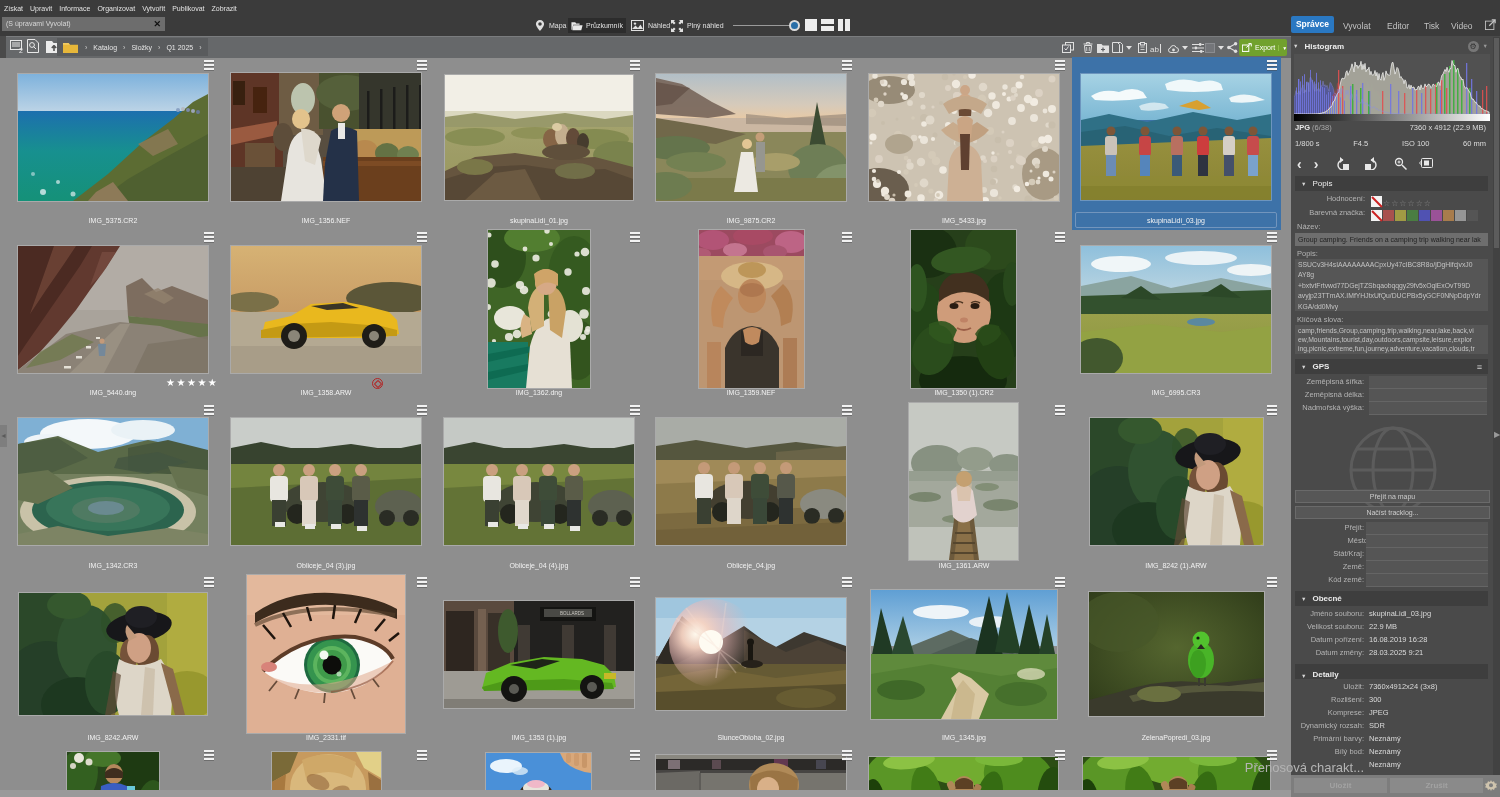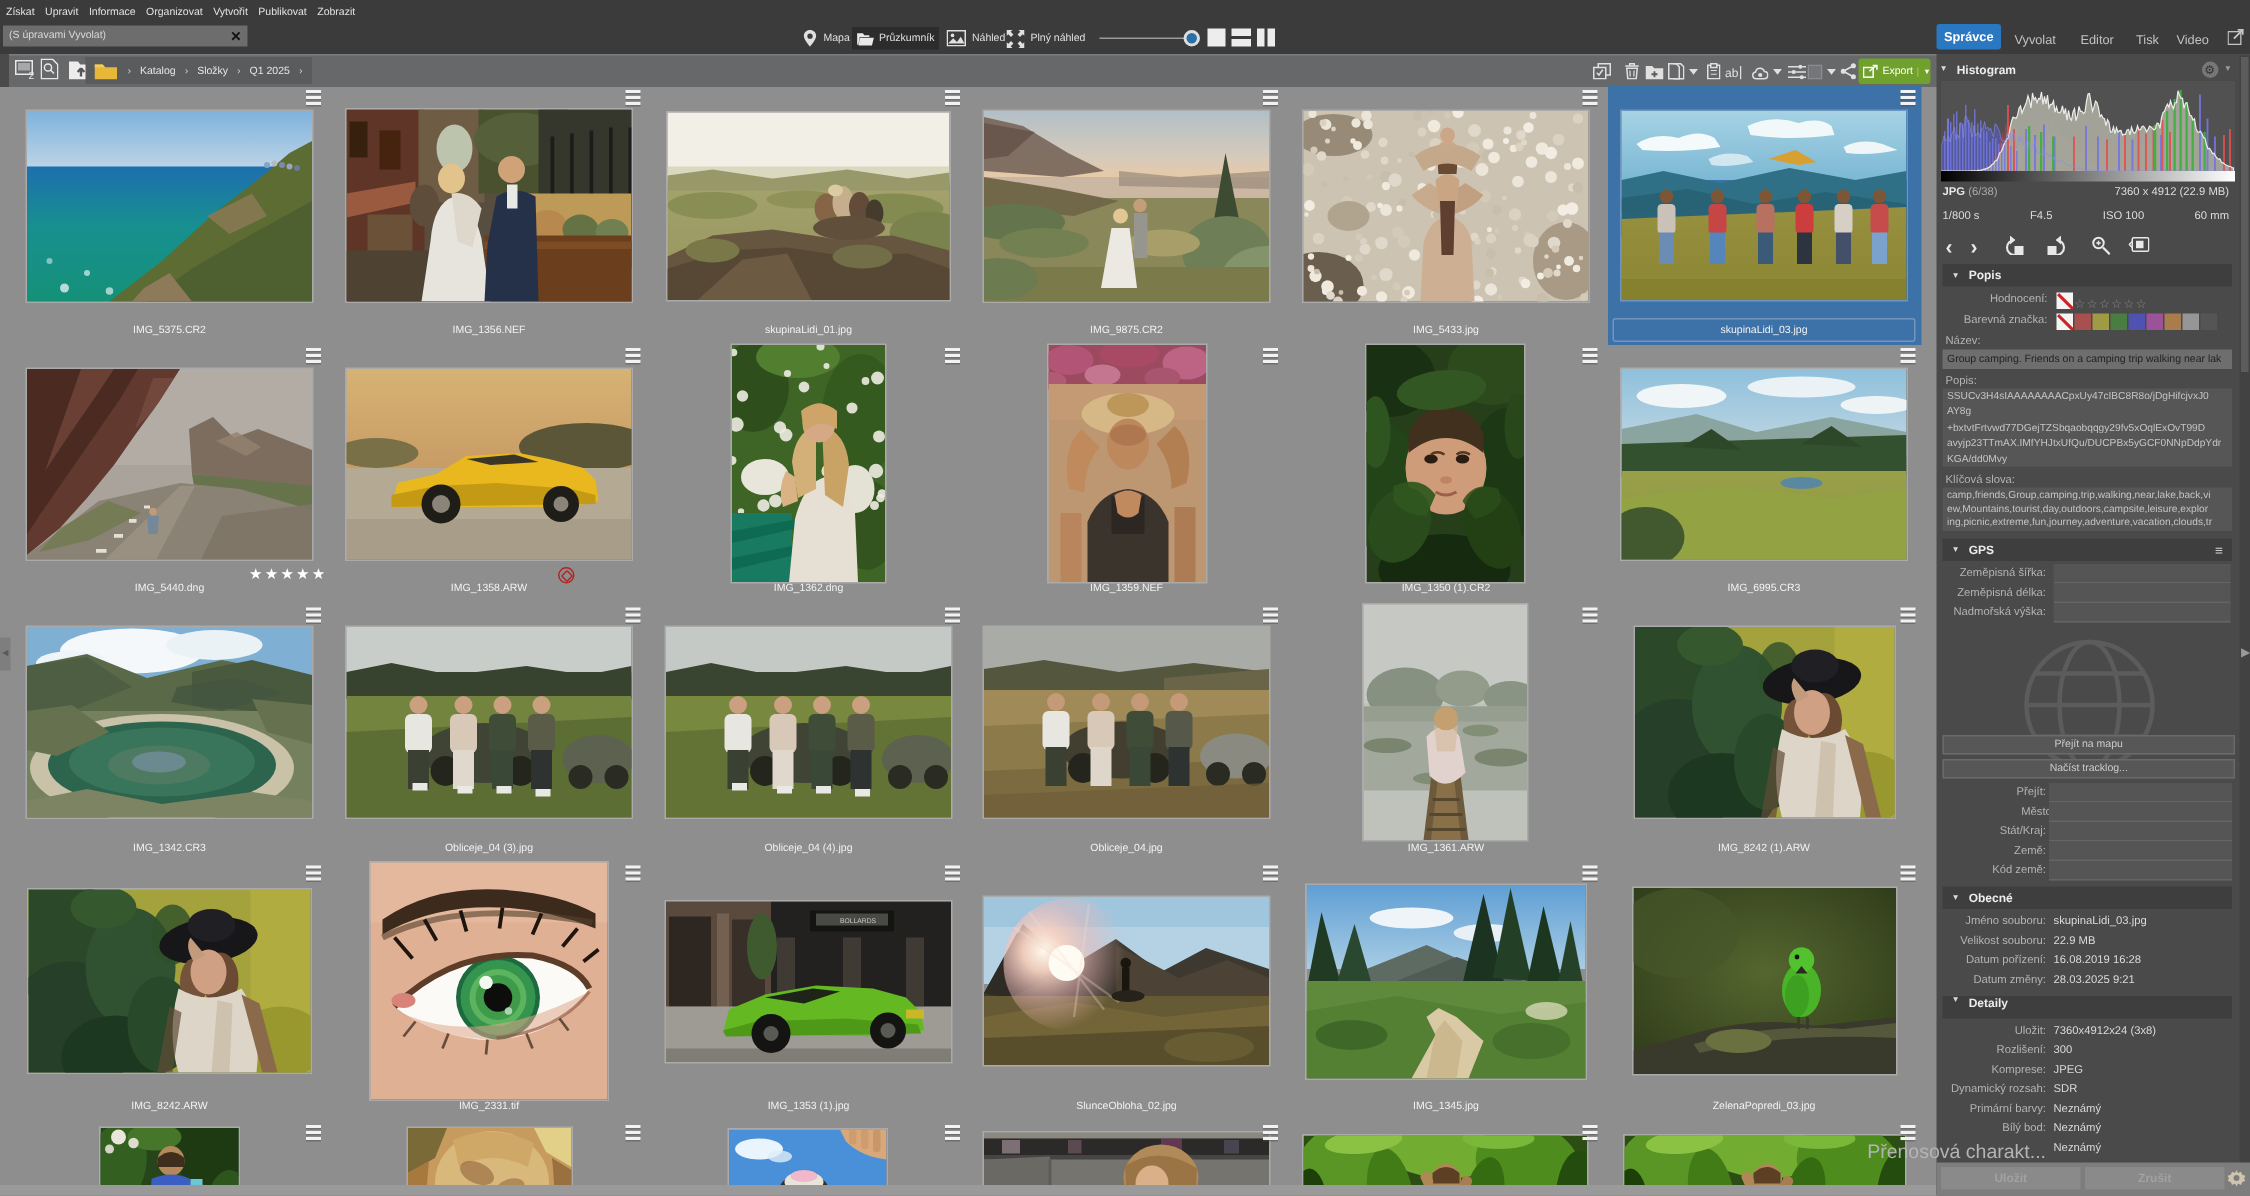--- a/index.html
+++ b/index.html
@@ -1375,21 +1375,21 @@
         <path d="M3.5,5 L6.5,5 M5,3.5 L5,6.5" stroke="#e8e8e8"></path>
       </svg>
 <svg width="14" height="12" viewBox="0 0 14 12">
         <rect x="2.5" y="0.5" width="11" height="9" rx="1" fill="none" stroke="#e8e8e8"></rect>
         <path d="M2.5,3 L0.5,5 L2.5,7" fill="none" stroke="#e8e8e8"></path>
         <rect x="5" y="2.5" width="5" height="5" fill="#e8e8e8"></rect>
       </svg>
     </div>
 <div style="position:absolute;left:1295px;top:176px;width:193px;height:15px;background:#3e3e3e;display:flex;align-items:center;padding:0 6px;box-sizing:border-box">
 <span style="color:#d8d8d8;font-size:5.5px;margin-right:6px">▼</span>
-      <span style="color:#ececec;font-size:8px;font-weight:bold">Popis</span>
+      <span style="color:#ececec;font-size:8px;font-weight:normal">Popis</span>
     </div>
 <div style="position:absolute;left:1293px;top:194px;width:72px;text-align:right;font-size:7.5px;color:#b4b4b4">Hodnocení:</div>
 <div style="position:absolute;left:1371px;top:192px"><span style="display:inline-block;width:11px;height:11px;background:#f4f4f4;position:relative;vertical-align:middle"><span style="position:absolute;left:-1px;top:4.5px;width:14px;height:2px;background:#cc2222;transform:rotate(45deg)"></span></span><span style="color:#888;font-size:8px;margin-left:1px">☆</span><span style="color:#888;font-size:8px;margin-left:1px">☆</span><span style="color:#888;font-size:8px;margin-left:1px">☆</span><span style="color:#888;font-size:8px;margin-left:1px">☆</span><span style="color:#888;font-size:8px;margin-left:1px">☆</span><span style="color:#888;font-size:8px;margin-left:1px">☆</span></div>
 <div style="position:absolute;left:1293px;top:208px;width:72px;text-align:right;font-size:7.5px;color:#b4b4b4">Barevná značka:</div>
 <div style="position:absolute;left:1371px;top:206px"><span style="display:inline-block;width:11px;height:11px;background:#f4f4f4;position:relative;vertical-align:middle"><span style="position:absolute;left:-1px;top:4.5px;width:14px;height:2px;background:#cc2222;transform:rotate(45deg)"></span></span><span style="display:inline-block;width:11px;height:11px;background:#a8504e;margin-left:1px;vertical-align:middle"></span><span style="display:inline-block;width:11px;height:11px;background:#a09a44;margin-left:1px;vertical-align:middle"></span><span style="display:inline-block;width:11px;height:11px;background:#4a7d42;margin-left:1px;vertical-align:middle"></span><span style="display:inline-block;width:11px;height:11px;background:#5052b2;margin-left:1px;vertical-align:middle"></span><span style="display:inline-block;width:11px;height:11px;background:#9a5298;margin-left:1px;vertical-align:middle"></span><span style="display:inline-block;width:11px;height:11px;background:#a87c4c;margin-left:1px;vertical-align:middle"></span><span style="display:inline-block;width:11px;height:11px;background:#969696;margin-left:1px;vertical-align:middle"></span><span style="display:inline-block;width:11px;height:11px;background:#555555;margin-left:1px;vertical-align:middle"></span></div>
 <div style="position:absolute;left:1297px;top:222px;font-size:7.5px;color:#b4b4b4">Název:</div>
 <div style="position:absolute;left:1295px;top:233px;width:193px;height:13px;background:#6e6e6e;font-size:7px;color:#222;line-height:13px;padding:0 3px;box-sizing:border-box;white-space:nowrap;overflow:hidden">Group camping. Friends on a camping trip walking near lak</div>
 <div style="position:absolute;left:1297px;top:249px;font-size:7.5px;color:#b4b4b4">Popis:</div>
 <div style="position:absolute;left:1295px;top:259px;width:193px;height:52px;background:#565656;font-size:6.8px;color:#c4c4c4;line-height:10.4px;padding:1px 3px;box-sizing:border-box;overflow:hidden;word-break:break-all">SSUCv3H4sIAAAAAAAACpxUy47cIBC8R8o/jDgHifcjvxJ0<br>AY8g<br>+bxtvtFrtvwd77DGejTZSbqaobqqgy29fv5xOqlExOvT99D<br>avyjp23TTmAX.IMfYHJtxUfQu/DUCPBx5yGCF0NNpDdpYdr<br>KGA/dd0Mvy</div>
 <div style="position:absolute;left:1297px;top:315px;font-size:7.5px;color:#b4b4b4">Klíčová slova:</div>
@@ -1427,21 +1427,21 @@
       <span style="color:#ececec;font-size:8px;font-weight:bold">Obecné</span>
     </div>
 <div style="position:absolute;right:136px;top:609px;font-size:7.5px;color:#b4b4b4;white-space:nowrap">Jméno souboru:</div>
     <div style="position:absolute;left:1369px;top:609px;font-size:7.5px;color:#dadada;white-space:nowrap">skupinaLidi_03.jpg</div>
 <div style="position:absolute;right:136px;top:622px;font-size:7.5px;color:#b4b4b4;white-space:nowrap">Velikost souboru:</div>
     <div style="position:absolute;left:1369px;top:622px;font-size:7.5px;color:#dadada;white-space:nowrap">22.9 MB</div>
 <div style="position:absolute;right:136px;top:635px;font-size:7.5px;color:#b4b4b4;white-space:nowrap">Datum pořízení:</div>
     <div style="position:absolute;left:1369px;top:635px;font-size:7.5px;color:#dadada;white-space:nowrap">16.08.2019 16:28</div>
 <div style="position:absolute;right:136px;top:648px;font-size:7.5px;color:#b4b4b4;white-space:nowrap">Datum změny:</div>
     <div style="position:absolute;left:1369px;top:648px;font-size:7.5px;color:#dadada;white-space:nowrap">28.03.2025 9:21</div>
-<div style="position:absolute;left:1295px;top:664px;width:193px;height:15px;background:#3e3e3e;display:flex;align-items:flex-start;padding:0 6px;box-sizing:border-box">
+<div style="position:absolute;left:1295px;top:664px;width:193px;height:15px;background:#3e3e3e;display:flex;align-items:flex-end;padding:0 6px;box-sizing:border-box">
 <span style="color:#d8d8d8;font-size:5.5px;margin-right:6px">▼</span>
       <span style="color:#ececec;font-size:8px;font-weight:bold">Detaily</span>
     </div>
 <div style="position:absolute;right:136px;top:682px;font-size:7.5px;color:#b4b4b4;white-space:nowrap">Uložit:</div>
     <div style="position:absolute;left:1369px;top:682px;font-size:7.5px;color:#dadada;white-space:nowrap">7360x4912x24 (3x8)</div>
 <div style="position:absolute;right:136px;top:695px;font-size:7.5px;color:#b4b4b4;white-space:nowrap">Rozlišení:</div>
     <div style="position:absolute;left:1369px;top:695px;font-size:7.5px;color:#dadada;white-space:nowrap">300</div>
 <div style="position:absolute;right:136px;top:708px;font-size:7.5px;color:#b4b4b4;white-space:nowrap">Komprese:</div>
     <div style="position:absolute;left:1369px;top:708px;font-size:7.5px;color:#dadada;white-space:nowrap">JPEG</div>
 <div style="position:absolute;right:136px;top:721px;font-size:7.5px;color:#b4b4b4;white-space:nowrap">Dynamický rozsah:</div>

